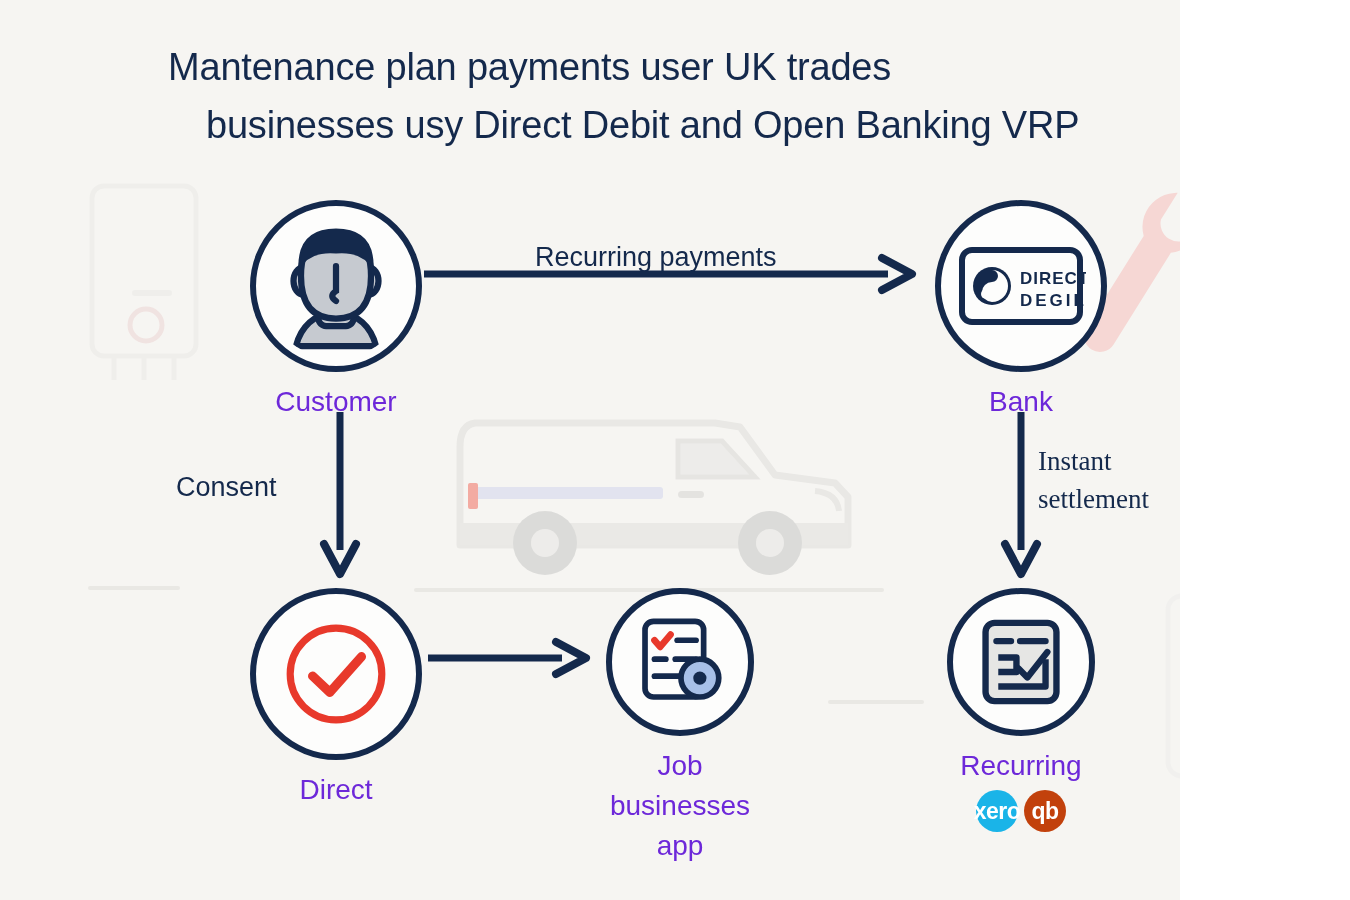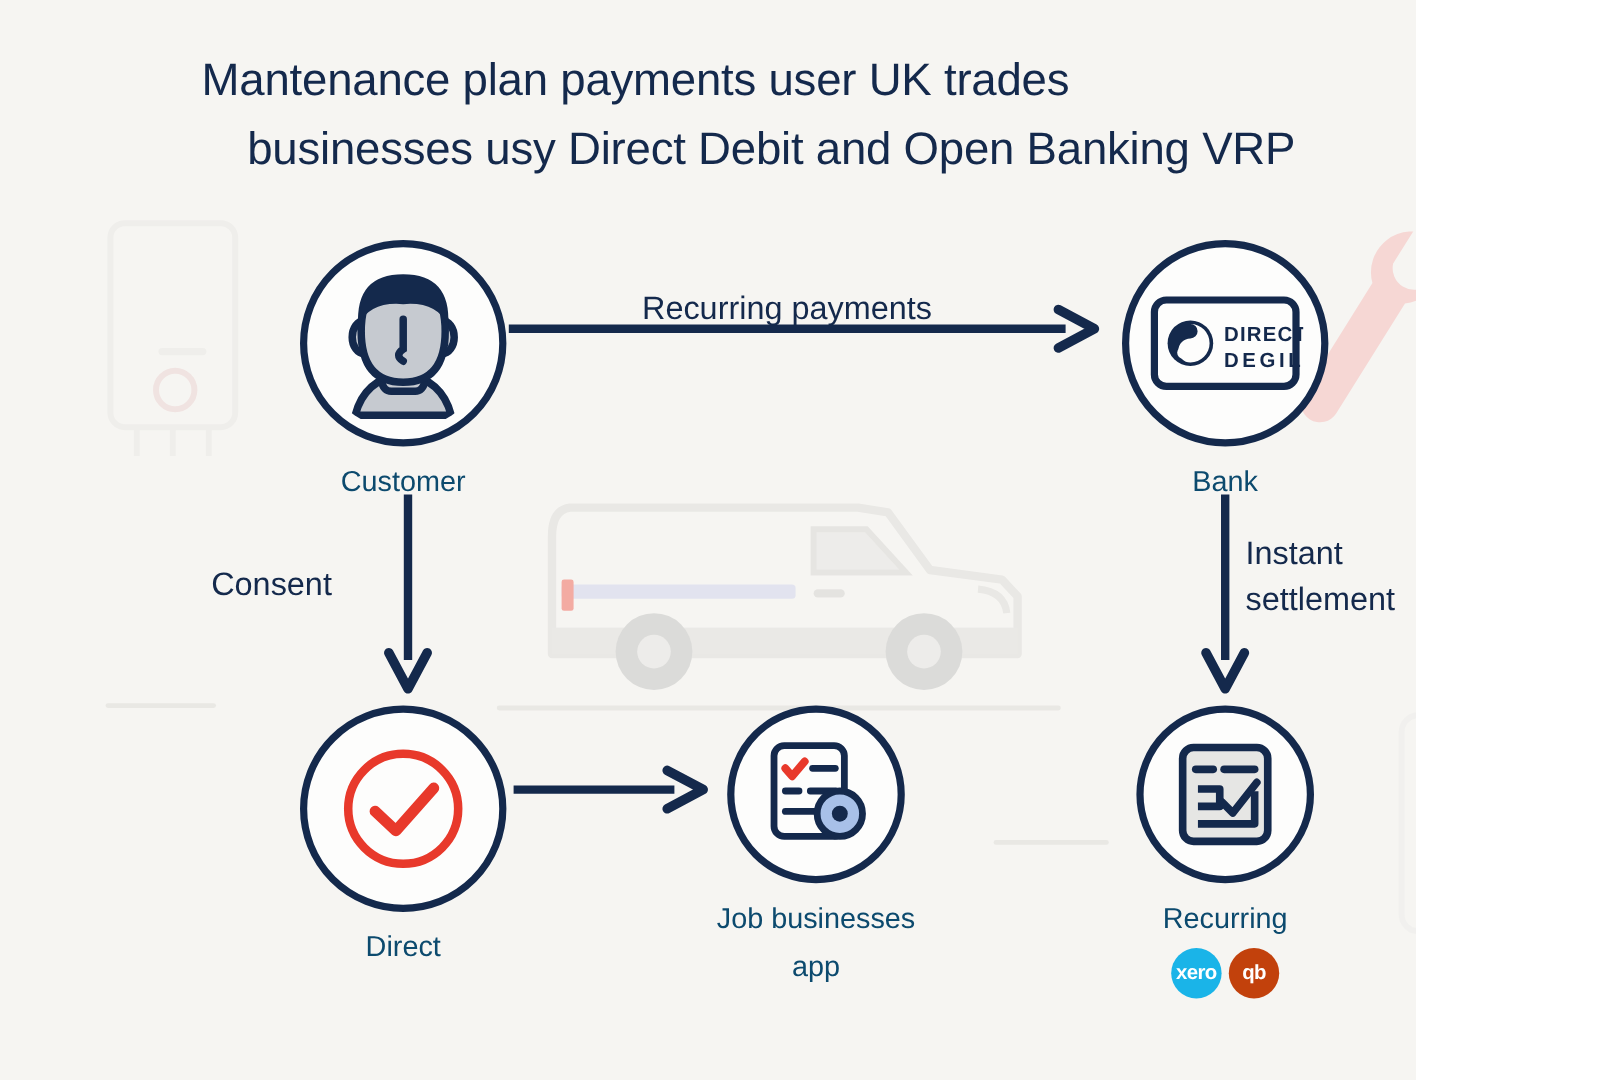--- a/index.html
+++ b/index.html
@@ -56,23 +56,23 @@
     background: #fdfdfc;
     border: 6px solid #14294c;
     box-sizing: border-box;
     display: flex;
     align-items: center;
     justify-content: center;
     margin: 0 auto;
   }
   .node-label {
     margin-top: 10px;
-    font-size: 24px;
+    font-size: 28px;
     line-height: 40px;
-    color: #0c4a6e;
+    color: #6d28d9;
     white-space: pre-line;
   }
 
   #node-customer   { left: 248px; top: 200px; width: 176px; }
   #node-bank       { left: 933px; top: 200px; width: 176px; }
   #node-consent    { left: 248px; top: 588px; width: 176px; }
   #node-jobapp     { left: 592px; top: 588px; width: 176px; }
   #node-accounting { left: 933px; top: 588px; width: 176px; }
 
   .c-160 { width: 172px; height: 172px; }
@@ -85,21 +85,21 @@
     justify-content: center;
     gap: 6px;
   }
   .logo-badge {
     width: 42px; height: 42px;
     border-radius: 50%;
     display: flex;
     align-items: center;
     justify-content: center;
     color: #ffffff;
-    font-size: 17px;
+    font-size: 23px;
     font-weight: 700;
     letter-spacing: -0.5px;
   }
   .logo-xero { background: #1ab4e8; }
   .logo-qb   { background: #c2410c; }
 
   
   .conn { position: absolute; pointer-events: none; }
   #conn-recurring  { left: 420px; top: 248px; width: 500px; height: 52px; }
   #conn-consent    { left: 300px; top: 410px; width: 80px;  height: 170px; }
@@ -108,21 +108,21 @@
 
   .conn-label {
     position: absolute;
     font-size: 27px;
     line-height: 38px;
     color: #14294c;
     white-space: pre-line;
   }
   #label-recurring  { left: 535px;  top: 238px; }
   #label-consent    { left: 176px;  top: 468px; }
-  #label-settlement { left: 1038px; top: 442px; }
+  #label-settlement { left: 1038px; top: 442px; font-family: Liberation Serif, serif; }
 </style>
 </head>
 <body>
 
 <div id="canvas">
 
   <svg class="wm wm-boiler-left" viewBox="0 0 120 210">
     <rect x="8" y="6" width="104" height="170" rx="12" fill="none" stroke="#eae9e6" stroke-width="5"></rect>
     <rect x="48" y="110" width="40" height="6" rx="3" fill="#eae9e6"></rect>
     <circle cx="62" cy="145" r="16" fill="none" stroke="#ecd5d4" stroke-width="5"></circle>

